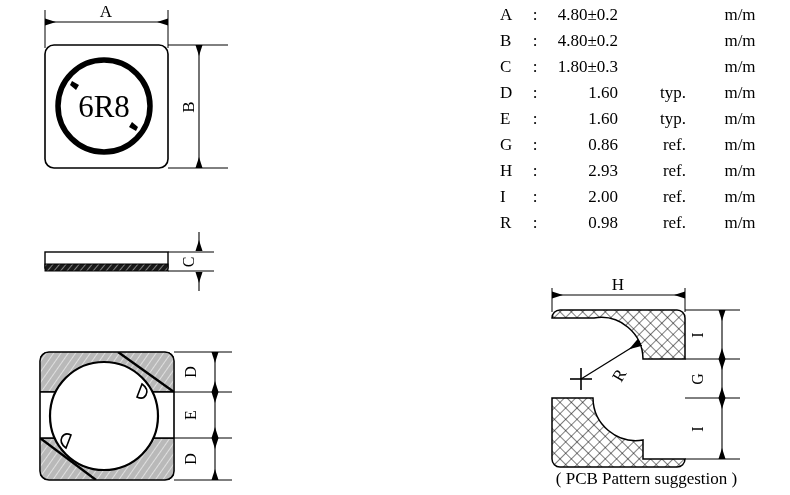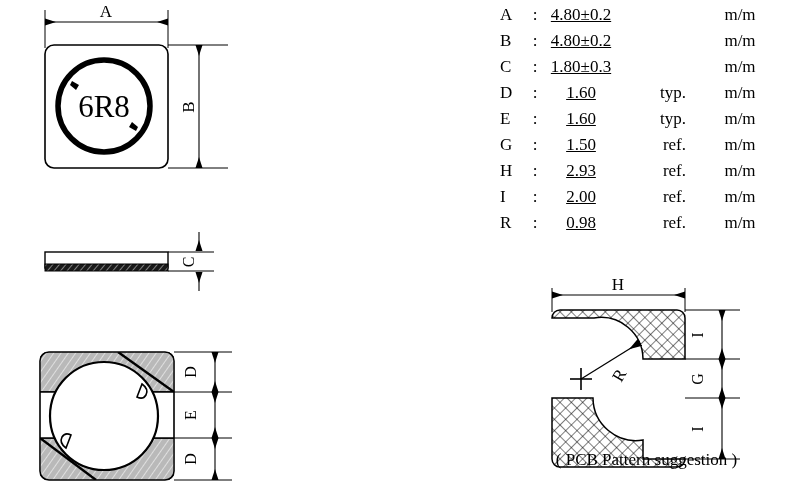--- a/index.html
+++ b/index.html
@@ -15,26 +15,26 @@
   
   .dimtable{
     position:absolute;left:500px;top:2px;width:285px;
   }
   .dimrow{
     display:flex;align-items:baseline;height:26px;
     font-size:17px;line-height:26px;
   }
   .dim-sym{width:26px;text-align:left;}
   .dim-colon{width:18px;text-align:center;}
-  .dim-val{width:74px;text-align:center;padding-right:4px;text-decoration:underline;}
+  .dim-val{width:74px;text-align:right;padding-right:4px;}
   .dim-note{width:56px;text-align:right;padding-left:8px;}
   .dim-unit{width:60px;text-align:center;padding-left:24px;}
 
   .pcb-caption{
-    position:absolute;left:519px;top:450px;width:255px;
+    position:absolute;left:519px;top:469px;width:255px;
     text-align:center;font-size:17px;
   }
 </style>
 </head>
 <body>
 
 <div class="stage">
 
 <svg width="790" height="495" viewBox="0 0 790 495">
   <defs>
@@ -219,21 +219,21 @@
   <div class="dimrow">
     <span class="dim-sym">E</span>
     <span class="dim-colon">:</span>
     <span class="dim-val">1.60</span>
     <span class="dim-note">typ.</span>
     <span class="dim-unit">m/m</span>
   </div>
   <div class="dimrow">
     <span class="dim-sym">G</span>
     <span class="dim-colon">:</span>
-    <span class="dim-val">1.50</span>
+    <span class="dim-val">0.86</span>
     <span class="dim-note">ref.</span>
     <span class="dim-unit">m/m</span>
   </div>
   <div class="dimrow">
     <span class="dim-sym">H</span>
     <span class="dim-colon">:</span>
     <span class="dim-val">2.93</span>
     <span class="dim-note">ref.</span>
     <span class="dim-unit">m/m</span>
   </div>

